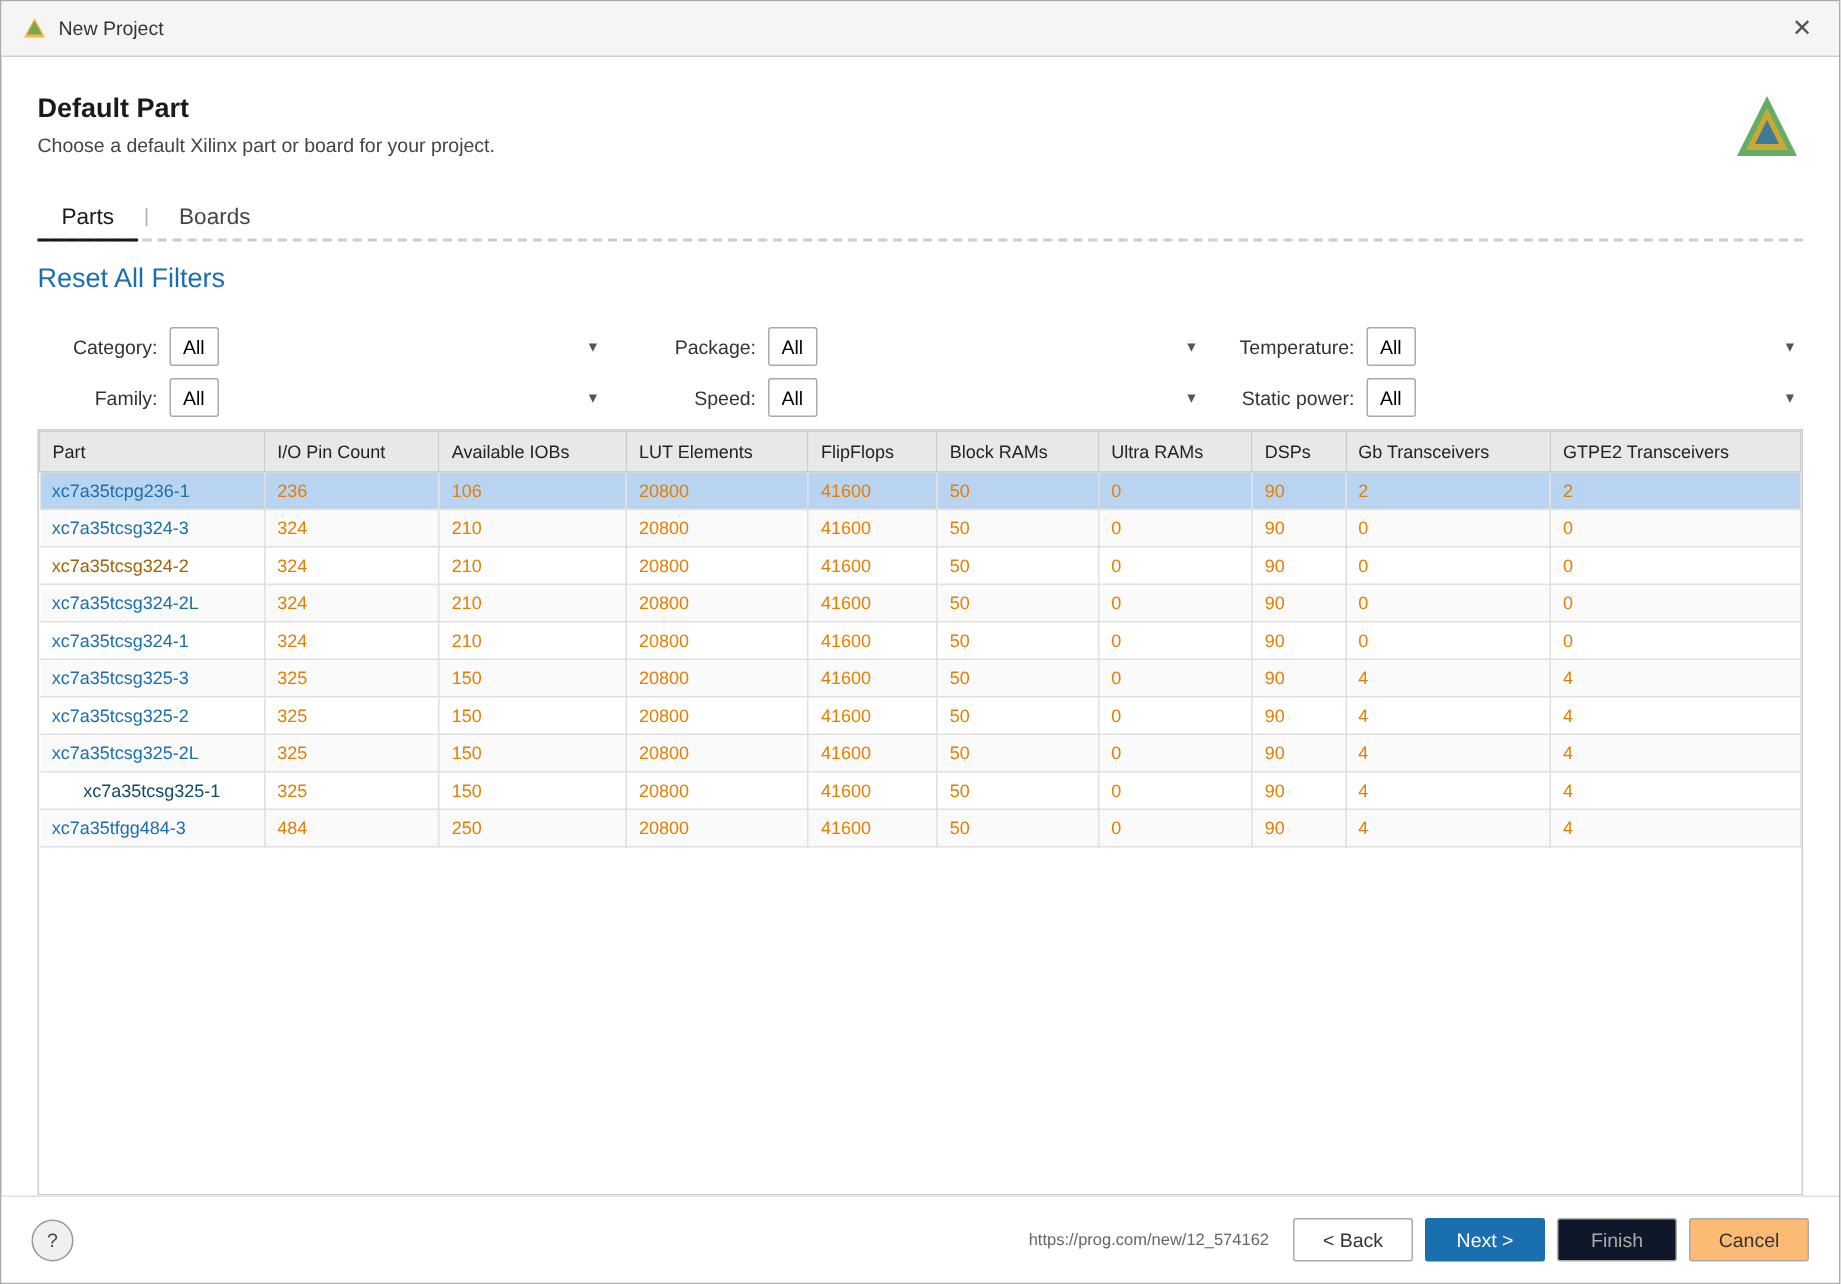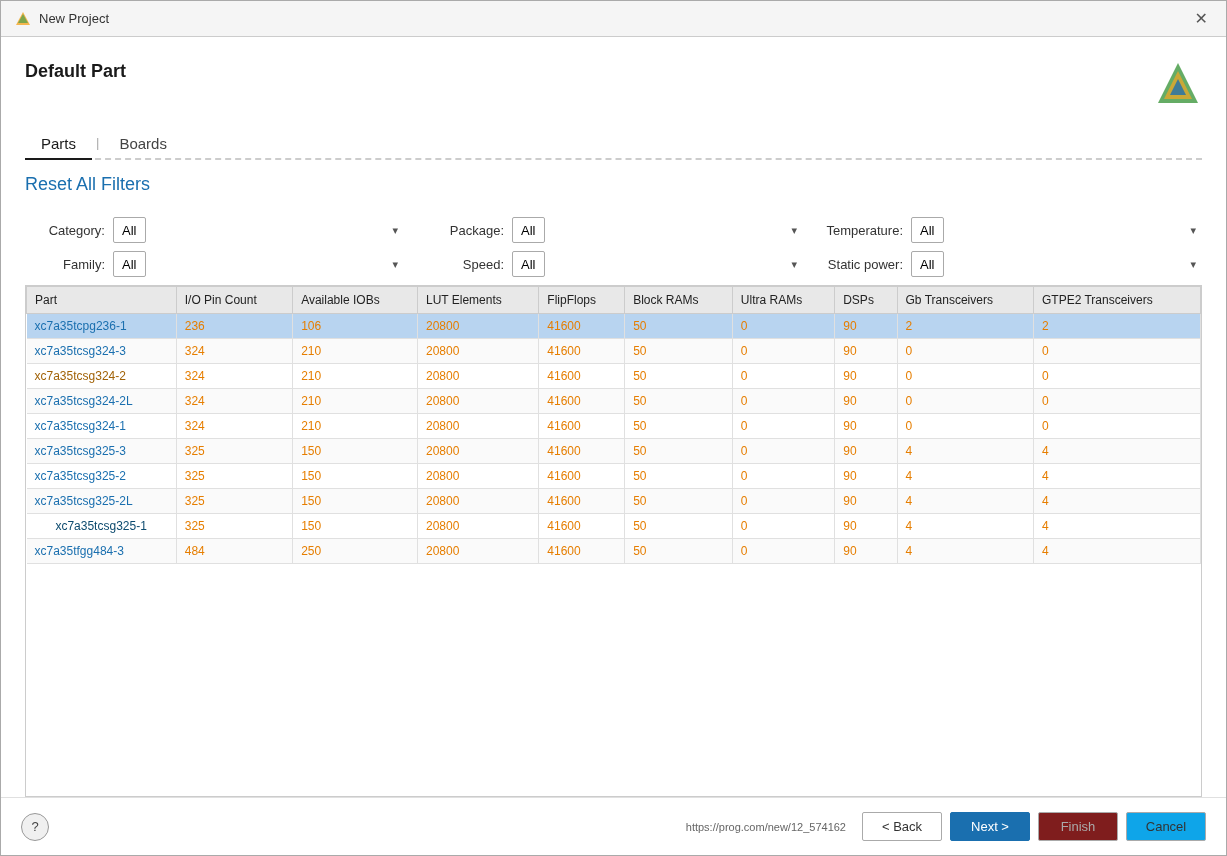--- a/index.html
+++ b/index.html
@@ -44,22 +44,22 @@
     tbody tr.selected { background: #b8d4f0 !important; }
     tbody td { padding: 5px 8px; border-bottom: 1px solid #e0e0e0; border-right: 1px solid #e0e0e0; font-size: 12px; color: #1a6faf; white-space: nowrap; }
     tbody td:first-child { color: #1a6faf; }
     tbody td:not(:first-child) { color: #e67e00; }
     .footer { padding: 14px 20px; display: flex; align-items: center; justify-content: space-between; border-top: 1px solid #e0e0e0; background: #fff; }
     .help-btn { width: 28px; height: 28px; border-radius: 50%; border: 1px solid #999; background: #f0f0f0; cursor: pointer; font-size: 13px; color: #444; display: flex; align-items: center; justify-content: center; }
     .footer-buttons { display: flex; gap: 8px; align-items: center; }
     .btn { padding: 6px 18px; font-size: 13px; cursor: pointer; border-radius: 2px; min-width: 80px; }
     .btn-back { background: #fff; border: 1px solid #aaa; color: #333; }
     .btn-next { background: #1a6faf; border: 1px solid #1a6faf; color: #fff; font-weight: 500; }
-    .btn-finish { background: #7f1d1d; border: 1px solid #aaa; color: #aaa; cursor: default; }
-    .btn-cancel { background: #0ea5e9; border: 1px solid #aaa; color: #333; }
+    .btn-finish { background: #0f172a; border: 1px solid #aaa; color: #aaa; cursor: default; }
+    .btn-cancel { background: #fdba74; border: 1px solid #aaa; color: #333; }
     .url-hint { font-size: 11px; color: #666; }
   </style>
 </head>
 <body>
 
 <div class="dialog">
 
   <div class="title-bar">
     <div class="title-bar-left">
       <svg class="title-icon" viewBox="0 0 16 16">
@@ -69,20 +69,21 @@
       <span class="title-text">New Project</span>
     </div>
     <button class="close-btn">✕</button>
   </div>
 
   <div class="dialog-body">
 
     <div class="header-section">
       <div class="header-text">
         <h2>Default Part</h2>
+        <p>Choose a default Xilinx part or board for your project.</p>
       </div>
       <svg class="vivado-logo" viewBox="0 0 48 48">
         <polygon points="24,2 44,42 4,42" fill="#4a9e4a" opacity="0.85"></polygon>
         <polygon points="24,10 38,38 10,38" fill="#f5a623" opacity="0.7"></polygon>
         <polygon points="24,18 32,34 16,34" fill="#1a6faf" opacity="0.8"></polygon>
       </svg>
     </div>
 
     <div class="tabs-section">
       <div class="tabs">

